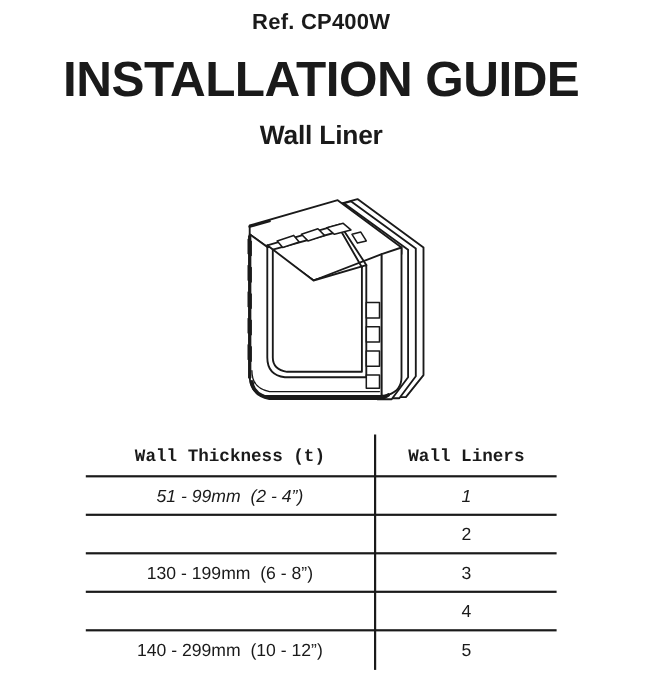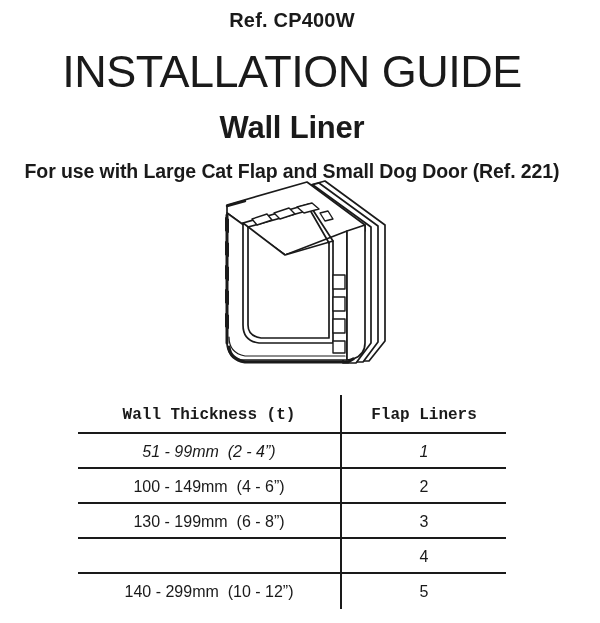--- a/index.html
+++ b/index.html
@@ -35,28 +35,28 @@
   .ref-line {
     font-size: 20px;
     font-weight: bold;
     letter-spacing: 0.2px;
     line-height: 1;
     margin-top: 10px;
   }
 
   .main-title {
     font-size: 45px;
-    font-weight: normal;
+    font-weight: bold;
     letter-spacing: -0.5px;
     line-height: 1;
     margin-top: 19px;
   }
 
   .sub-title {
-    font-size: 31px;
+    font-size: 24px;
     font-weight: bold;
     letter-spacing: -0.2px;
     line-height: 1;
     margin-top: 18px;
   }
 
   .use-line {
     font-size: 19.5px;
     font-weight: bold;
     letter-spacing: -0.1px;
@@ -141,21 +141,20 @@
 </style>
 </head>
 <body>
 
 <div class="page">
 
   <div class="header">
     <div class="ref-line">Ref. CP400W</div>
     <div class="main-title">INSTALLATION GUIDE</div>
     <div class="sub-title">Wall Liner</div>
-    <div class="use-line">For use with Large Cat Flap and Small Dog Door (Ref. 221)</div>
   </div>
 
   <div class="illustration">
     <svg viewBox="0 0 180 200" xmlns="http://www.w3.org/2000/svg">
       <g fill="#ffffff" stroke="#1a1a1a" stroke-width="1.7" stroke-linejoin="round" stroke-linecap="round">
 
         <path d="M30 26 L107 6 L172 52 L172 168 L155 188 L118 188
                  L118 188 L96 188 L96 188 L30 188 Z" fill="#ffffff" stroke="none"></path>
 
         <path d="M59 20 L110 6 L170 50 L170 166 L154 186 L140 186
@@ -215,26 +214,25 @@
 
     <div class="v-divider"></div>
 
     <div class="h-rule r0"></div>
     <div class="h-rule r1"></div>
     <div class="h-rule r2"></div>
     <div class="h-rule r3"></div>
     <div class="h-rule r4"></div>
 
     <div class="cell left head row-h">Wall Thickness (t)</div>
-    <div class="cell right head row-h">Flap Liners</div>
+    <div class="cell right head row-h">Wall Liners</div>
 
     <div class="cell left row-0">51 - 99mm  (2 - 4”)</div>
     <div class="cell right row-0">1</div>
 
-    <div class="cell left row-1">100 - 149mm  (4 - 6”)</div>
     <div class="cell right row-1">2</div>
 
     <div class="cell left row-2">130 - 199mm  (6 - 8”)</div>
     <div class="cell right row-2">3</div>
 
     <div class="cell right row-3">4</div>
 
     <div class="cell left row-4">140 - 299mm  (10 - 12”)</div>
     <div class="cell right row-4">5</div>
 

